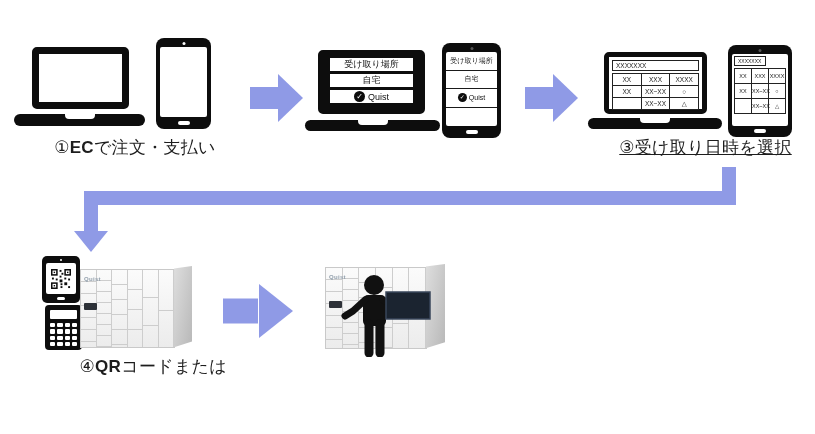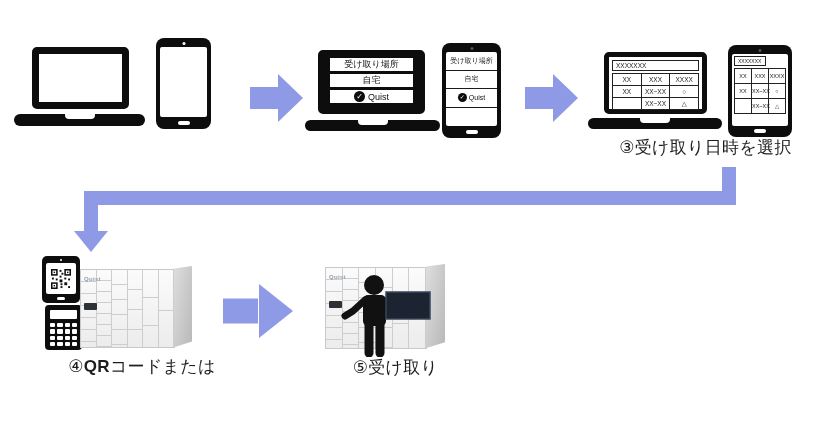--- a/index.html
+++ b/index.html
@@ -32,22 +32,22 @@
   .el-v1{left:722px;top:167px;width:14px;height:26px;}
   .el-h{left:84px;top:191px;width:652px;height:14px;}
   .el-v2{left:84px;top:205px;width:14px;height:27px;}
   .el-head{position:absolute;left:74px;top:231px;width:0;height:0;
            border-left:17px solid transparent;border-right:17px solid transparent;border-top:21px solid var(--arrow);}
 
   
   .lbl{position:absolute;font-size:17px;text-align:center;letter-spacing:.3px;white-space:nowrap;}
   .lb1{left:30px;top:136px;width:210px;}
   .lb2{left:288px;top:136px;width:248px;}
-  .lb3{left:598px;top:136px;width:215px;}
-  .lb4{left:57px;top:356px;width:170px;text-align:center;line-height:22px;}
+  .lb3{left:598px;top:136px;width:215px;text-decoration:underline;}
+  .lb4{left:57px;top:356px;width:170px;text-align:right;line-height:22px;}
   .lb5{left:318px;top:356px;width:155px;}
 
   
   .s1-screen{left:32px;top:47px;width:97px;height:62px;}
   .s1-base{left:14px;top:114px;width:131px;height:12px;}
   .s1-tablet{left:156px;top:38px;width:55px;height:91px;}
 
   
   .s2-screen{left:318px;top:50px;width:107px;height:64px;border-width:5px;background:var(--dev);padding:3px 7px;box-sizing:border-box;}
   .sel-row{height:13px;margin-bottom:3px;background:#fff;display:flex;align-items:center;justify-content:center;gap:3px;font-size:9px;color:#111;}
@@ -106,20 +106,21 @@
 
   <div class="lap-screen s1-screen"></div>
   <div class="lap-base s1-base">
       <span class="notch"></span>
     </div>
   <div class="tablet s1-tablet">
     <span class="cam"></span>
     <div class="tab-screen"></div>
     <span class="home"></span>
   </div>
+  <div class="lbl lb1"><span>①</span><b>EC</b><span>で注文・支払い</span></div>
 
   <div class="ar ar1">
       <span class="shaft"></span>
       <span class="head"></span>
     </div>
 
   <div class="lap-screen s2-screen">
     <div class="sel-row">受け取り場所</div>
     <div class="sel-row">自宅</div>
     <div class="sel-row">
@@ -296,15 +297,14 @@
   </div>
   <svg class="person" viewBox="0 0 100 85">
     <circle cx="38" cy="13" r="10" fill="#111"></circle>
     <rect x="27" y="23" width="23" height="31" rx="5" fill="#111"></rect>
     <path d="M29 28 L17 39 L9 44" stroke="#111" stroke-width="7" stroke-linecap="round" stroke-linejoin="round" fill="none"></path>
     <path d="M47 28 L58 34 L72 34" stroke="#111" stroke-width="7" stroke-linecap="round" stroke-linejoin="round" fill="none"></path>
     <rect x="50" y="20" width="44" height="27" fill="#1b2430" stroke="#39455a" stroke-width="1.5"></rect>
     <path d="M33 52 L33 81" stroke="#111" stroke-width="9" stroke-linecap="round" fill="none"></path>
     <path d="M44 52 L44 81" stroke="#111" stroke-width="9" stroke-linecap="round" fill="none"></path>
   </svg>
-  <div class="lbl lb5">⑤受け取り</div>
 
 </div>
 
 </body></html>

